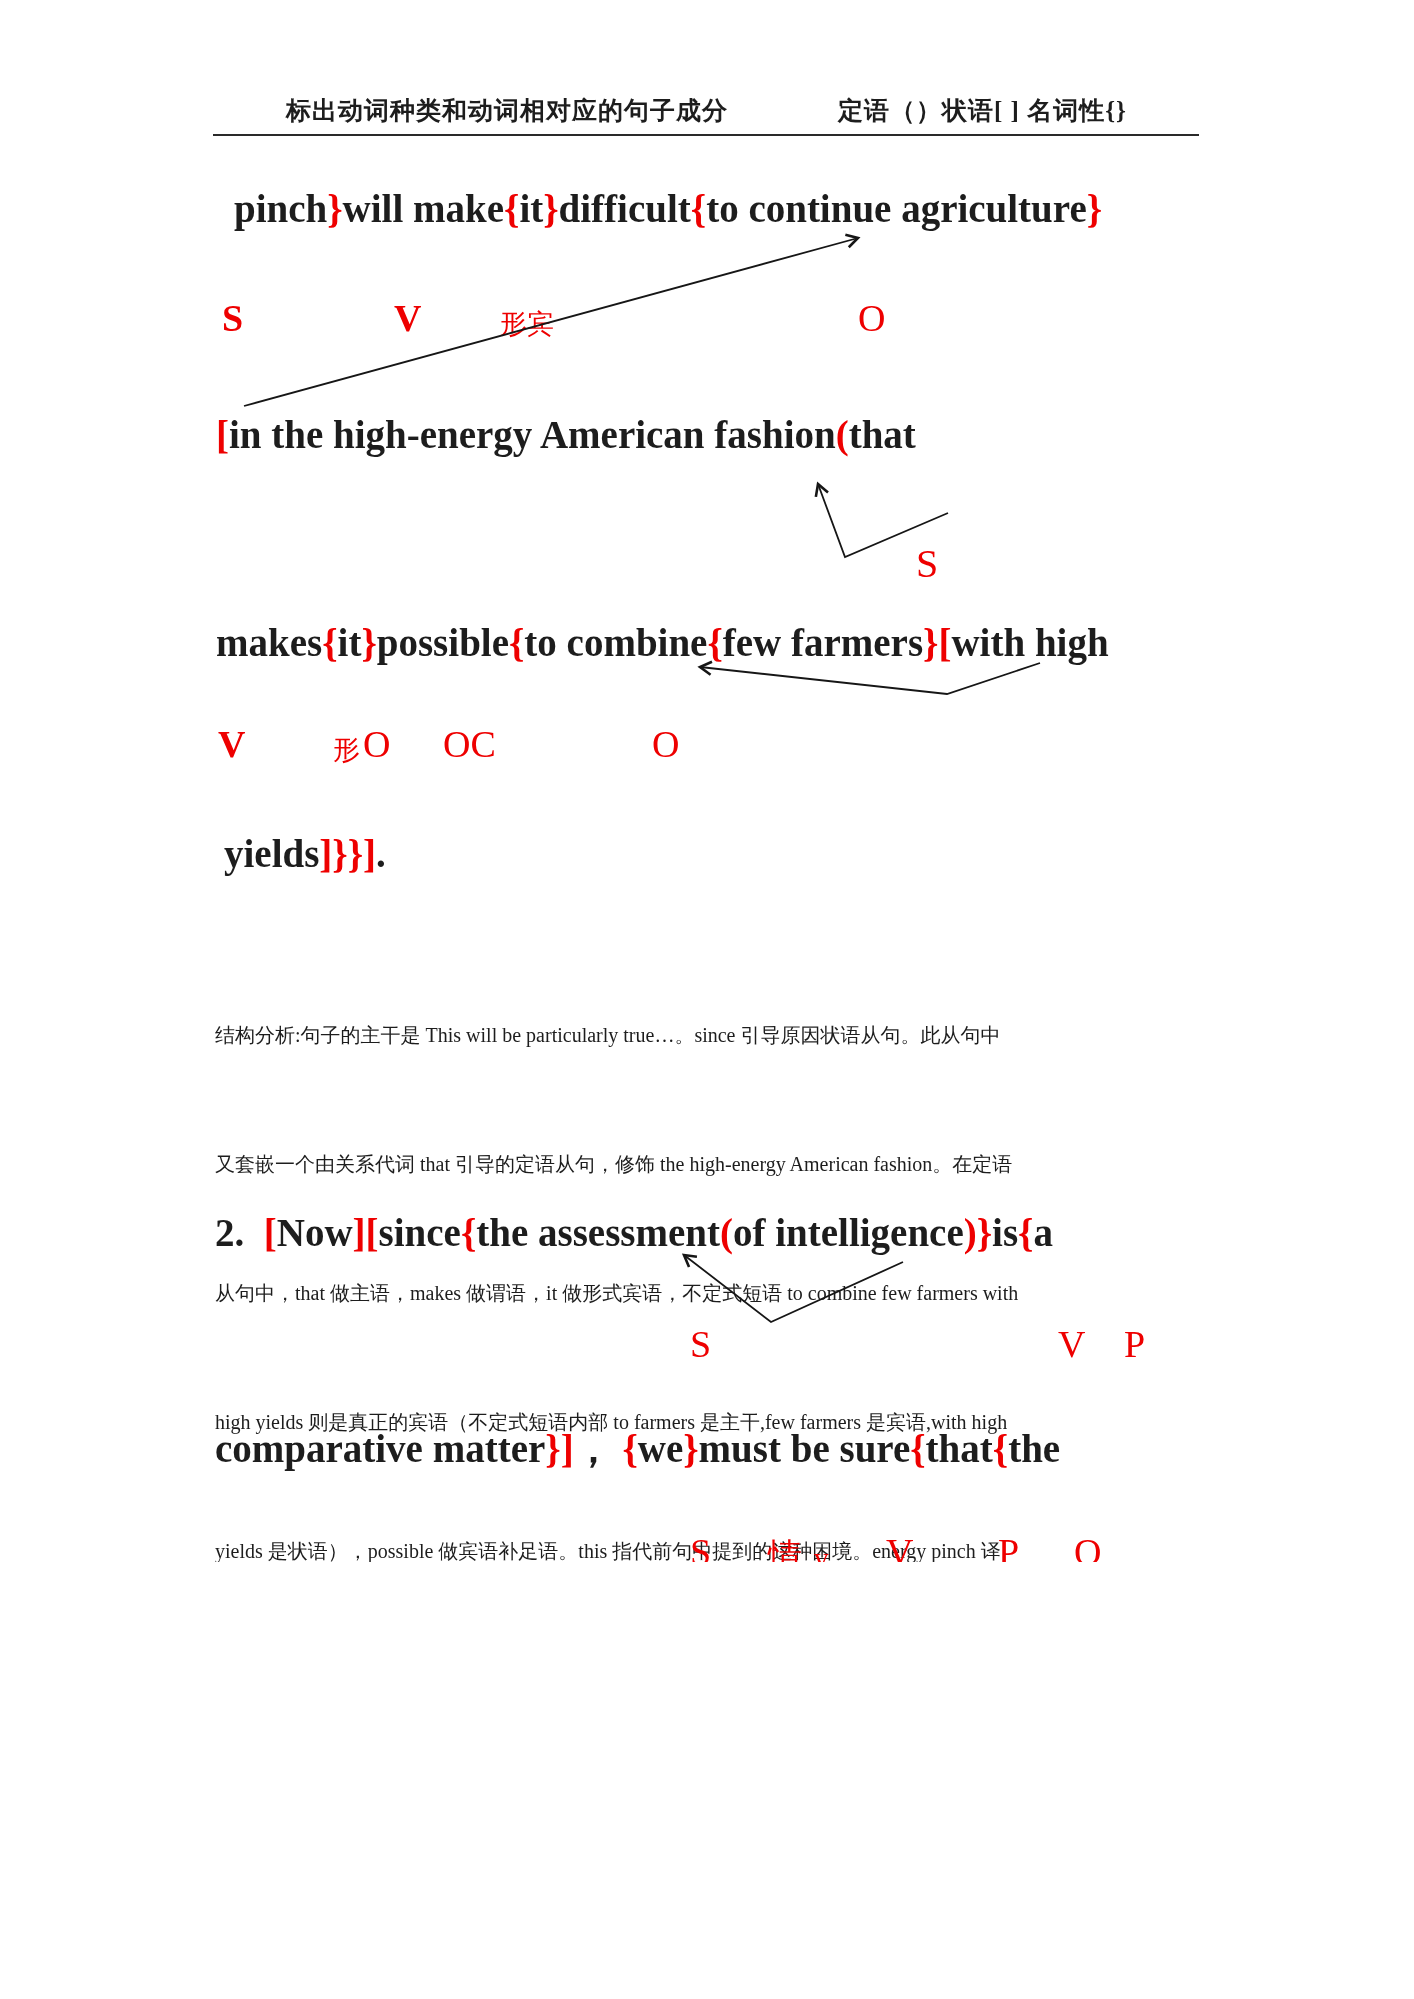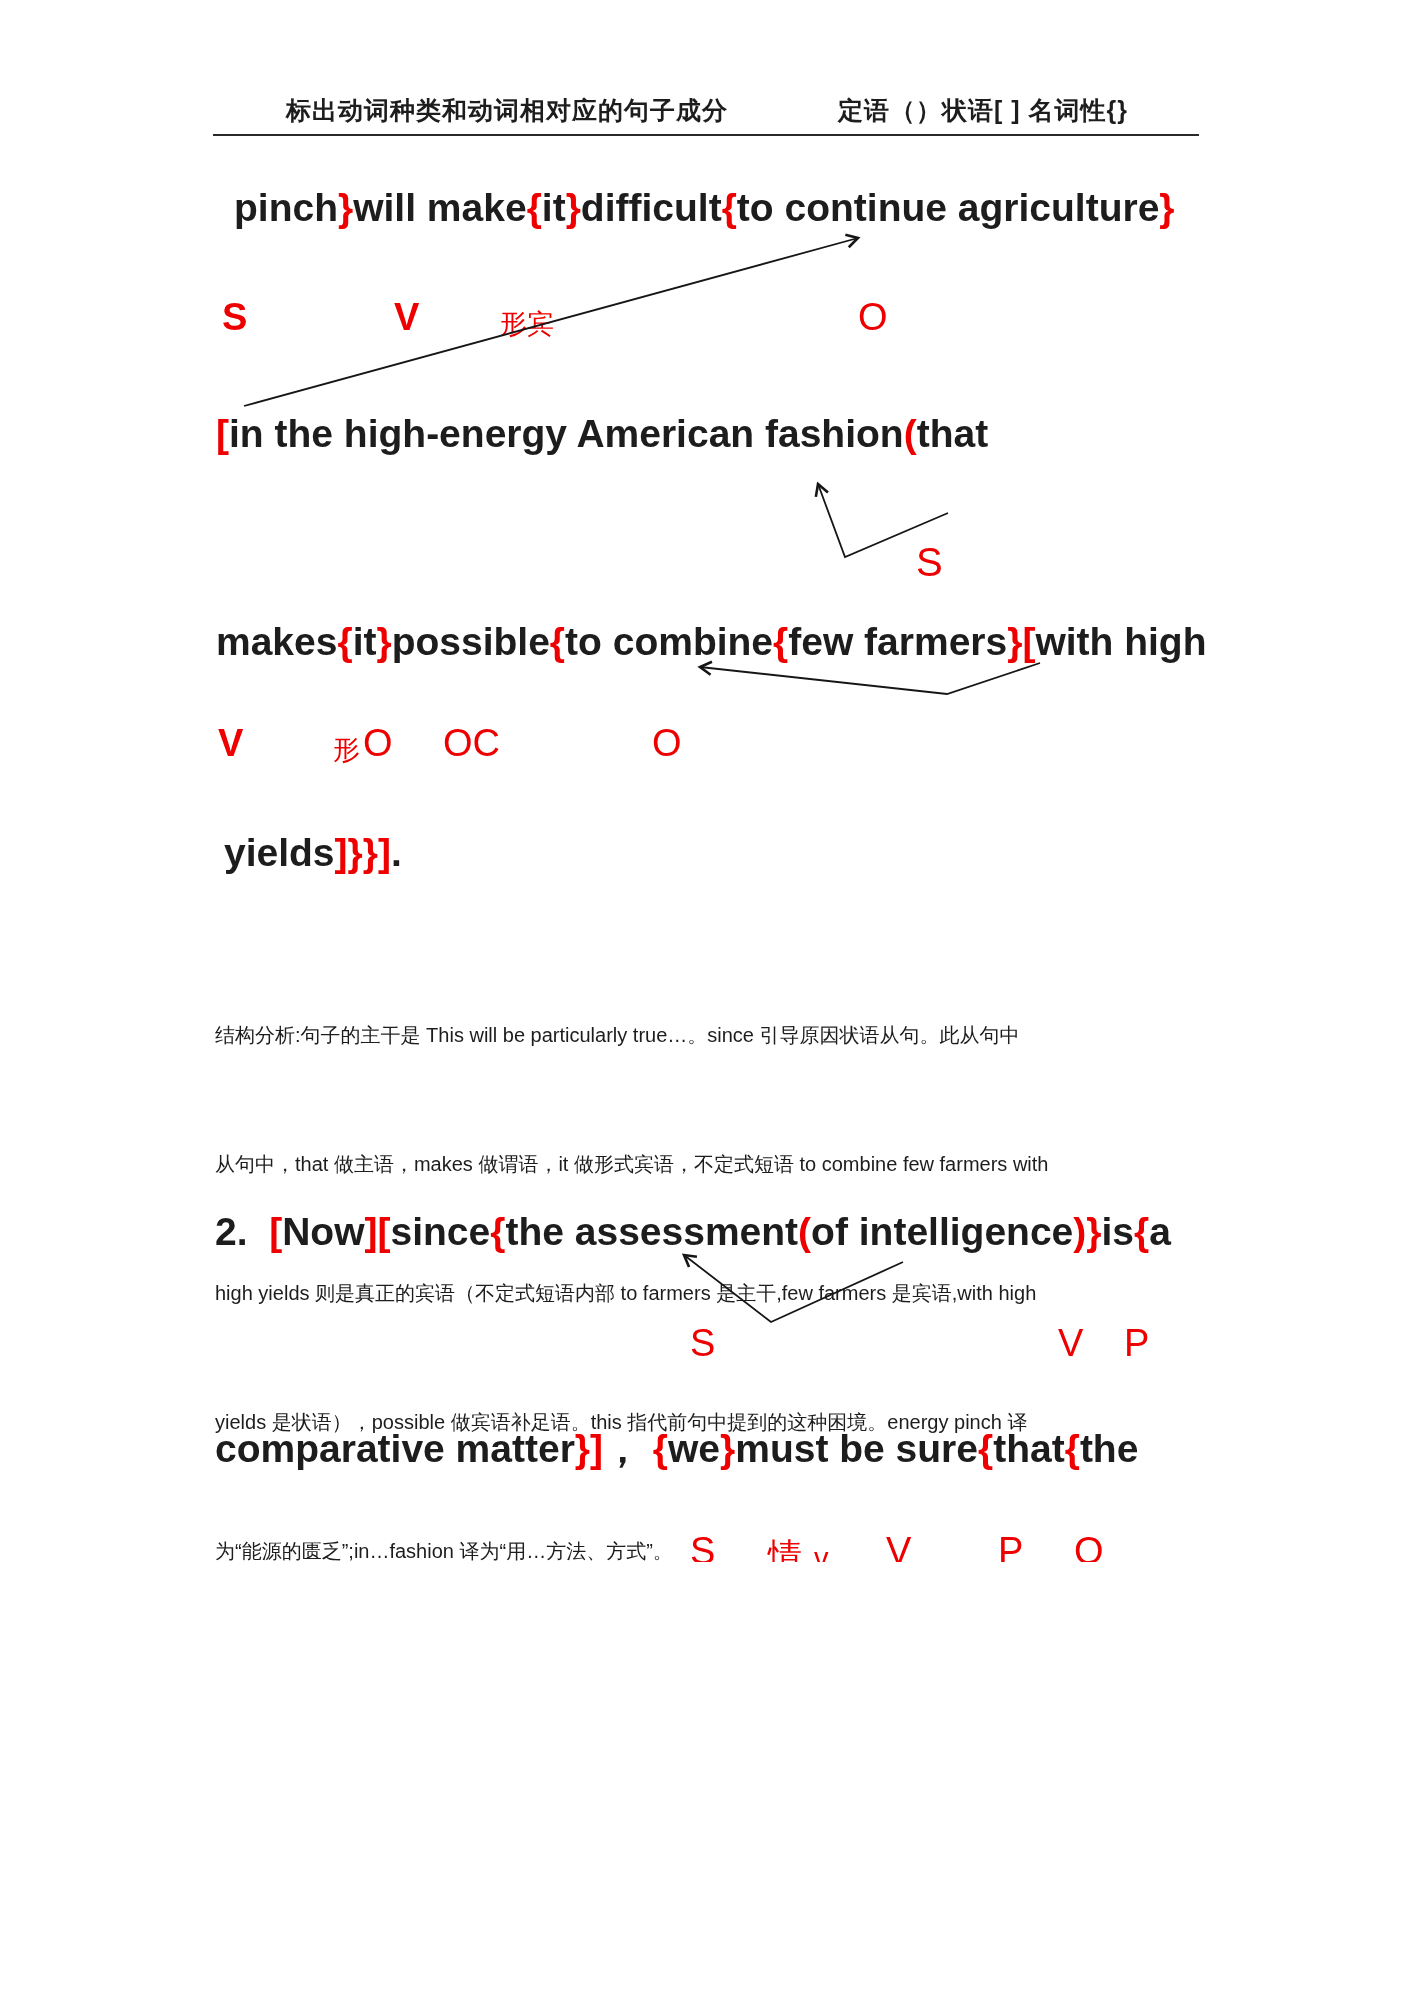--- a/index.html
+++ b/index.html
@@ -1,21 +1,21 @@
 <!DOCTYPE html>
 <html style="--red: #ee0000; --ink: #1d1d1d;"><head>
 <meta charset="utf-8">
 <style>
   html,body{margin:0;padding:0;background:#ffffff;}
   .page{
     position:relative;
     width:1414px;
     height:1562px;
     background:#fff;
-    font-family:Liberation Sans, sans-serif;
+    font-family:Liberation Serif, serif;
     color:var(--ink,#1d1d1d);
     overflow:hidden;
   }
   .abs{position:absolute;white-space:pre;}
   .hdr{font-size:25px;font-weight:700;letter-spacing:1px;}
   .rule{position:absolute;background:#2a2a2a;height:2px;}
   .sline{font-size:39px;font-weight:700;letter-spacing:0;}
   .seg-r{color:var(--red,#ee0000);}
   .seg-k{color:var(--ink,#1d1d1d);}
   .lblrow{position:absolute;left:0;top:0;width:100%;height:0;}
@@ -58,20 +58,21 @@
     <span class="lbl cn-small" style="left:333px;top:732px;">形</span>
     <span class="lbl" style="left:363px;top:722px;">O</span>
     <span class="lbl" style="left:443px;top:722px;">OC</span>
     <span class="lbl" style="left:652px;top:722px;">O</span>
   </div>
 
   <div class="abs sline" style="left:224px;top:831px;"><span class="seg-k">yields</span><span class="seg-r">]}}]</span><span class="seg-k">.</span></div>
 
   <div class="abs para" style="left:215px;top:928px;">
     <div>结构分析:句子的主干是 This will be particularly true…。since 引导原因状语从句。此从句中</div>
+    <div>又套嵌一个由关系代词 that 引导的定语从句，修饰 the high-energy American fashion。在定语</div>
     <div>从句中，that 做主语，makes 做谓语，it 做形式宾语，不定式短语 to combine few farmers with</div>
     <div>high yields 则是真正的宾语（不定式短语内部 to farmers 是主干,few farmers 是宾语,with high</div>
     <div>yields 是状语），possible 做宾语补足语。this 指代前句中提到的这种困境。energy pinch 译</div>
     <div>为“能源的匮乏”;in…fashion 译为“用…方法、方式”。</div>
   </div>
 
   <div class="abs sline" style="left:215px;top:1210px;"><span class="seg-k">2.  </span><span class="seg-r">[</span><span class="seg-k">Now</span><span class="seg-r">][</span><span class="seg-k">since</span><span class="seg-r">{</span><span class="seg-k">the assessment</span><span class="seg-r">(</span><span class="seg-k">of intelligence</span><span class="seg-r">)}</span><span class="seg-k">is</span><span class="seg-r">{</span><span class="seg-k">a</span></div>
 
   <div class="lblrow">
     <span class="lbl" style="left:690px;top:1322px;">S</span>

